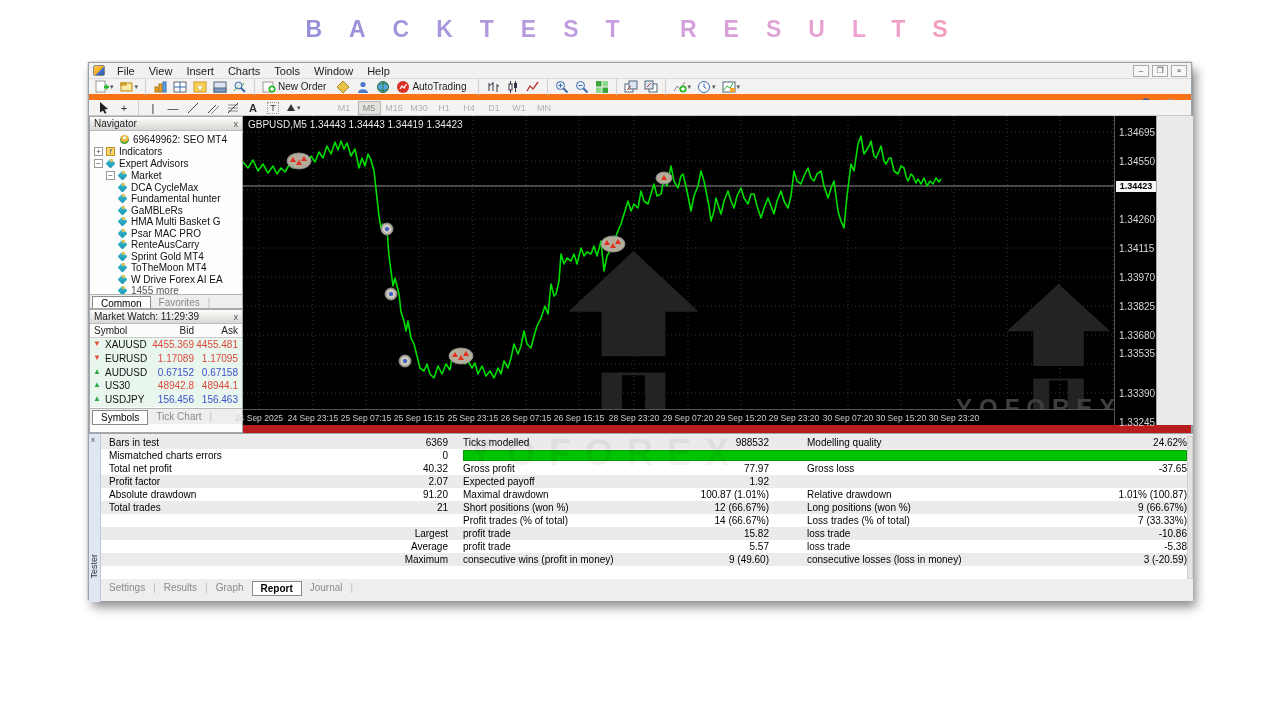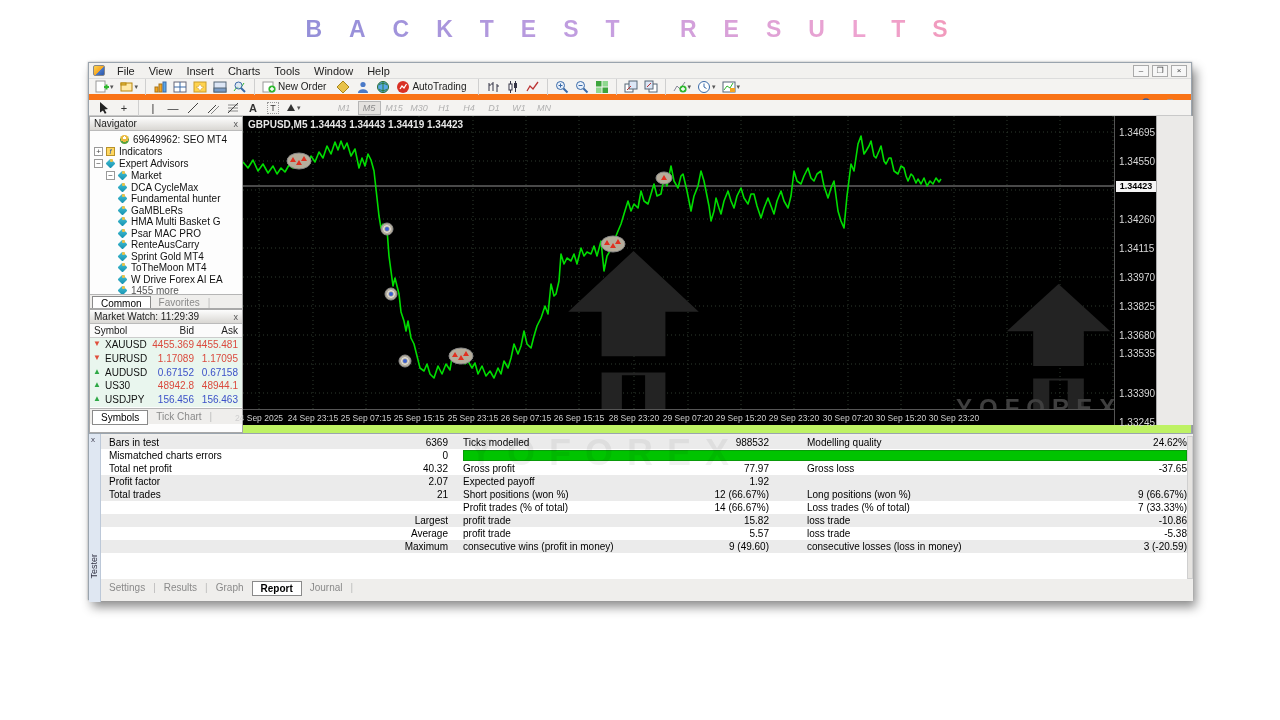--- a/index.html
+++ b/index.html
@@ -8,21 +8,21 @@
   #stage { position:relative; width:1280px; height:720px; background:#fff; }
 
   
   #page-title { position:absolute; left:0; top:16px; width:100%; text-align:center;
     font-size:23px; font-weight:bold; letter-spacing:27px;
     background:linear-gradient(90deg,#7488d2 0%,#9a91da 28%,#c79fe0 48%,#efa3cf 68%,#f58a9a 85%,#f1677d 100%);
     -webkit-background-clip:text; background-clip:text; color:transparent; }
 
   
   #mt4-window { position:absolute; left:88px; top:62px; width:1104px; height:538px;
-    background:#bef264; border:1px solid #9aa4ae;
+    background:#b91c1c; border:1px solid #9aa4ae;
     box-shadow:4px 7px 10px rgba(0,0,0,.45), 0 0 2px rgba(0,0,0,.3); font-size:11px; }
 
   .menubar { position:absolute; left:0; top:0; width:100%; height:16px; background:#f2f1ef;
     display:flex; align-items:center; border-bottom:1px solid #dcdcdc; }
   .app-icon { width:12px; height:11px; margin:0 5px 0 4px;
     background:linear-gradient(135deg,#ffd34d 0%,#f5a623 55%,#4a78c8 56%,#2a56a8 100%);
     border:1px solid #888; border-radius:2px; }
   .menu-item { padding:0 7px; font-size:11px; color:#222; cursor:default; }
   .win-btns { position:absolute; right:4px; top:2px; display:flex; gap:3px; }
   .win-btn { width:16px; height:12px; border:1px solid #aaa; background:#f7f7f7;
@@ -33,21 +33,21 @@
   .toolbar2 { position:absolute; left:0; top:37px; width:100%; height:16px; background:#f4f3f1;
     border-bottom:1px solid #c9c9c9; display:flex; align-items:center; padding-left:5px; }
   .tb { height:18px; min-width:18px; border:1px solid transparent; border-radius:2px;
     display:flex; align-items:center; justify-content:center; margin:0 1px; background:transparent; padding:0 1px; }
   .tb-text { font-size:10px; color:#222; padding:0 4px 0 2px; }
   .dd { font-size:7px; color:#555; margin-left:1px; }
   .tsep { width:1px; height:16px; background:#cfcfcf; margin:0 4px; }
   .glyph { font-size:11px; color:#333; }
   .tf-row { display:flex; margin-left:28px; }
   .tf { min-width:23px; height:14px; font-size:9px; color:#b0b0b0; display:flex;
-    align-items:center; justify-content:center; margin:4px 1px; border:1px solid transparent;font-style:italic; }
+    align-items:center; justify-content:center; margin:4px 1px; border:1px solid transparent; }
   .tf.active { border:1px solid #b5b5b5; background:#e4e2df; color:#8a8a8a; }
 
   
   .panel { position:absolute; background:#fdfdfd; border:1px solid #a8a8a8; }
   #navigator-panel { left:0; top:53px; width:154px; height:193px; overflow:hidden; }
   #market-watch-panel { left:0; top:246px; width:154px; height:124px; overflow:hidden; }
   .panel-header { height:14px; background:linear-gradient(#fdfdfd,#d9d7d3); border-bottom:1px solid #bbb;
     font-size:10px; color:#222; display:flex; align-items:center; padding:0 4px; }
   .panel-header .x { margin-left:auto; font-size:9px; color:#555; }
 
@@ -80,21 +80,21 @@
   .mw-sym { left:15px; color:#111; }
   .arr { left:3px; font-size:8px; top:2px; }
   .arr.up { color:#2da845; } .arr.down { color:#e04e3c; }
   .mw-bid { width:60px; left:44px; text-align:right; }
   .mw-ask { width:60px; left:88px; text-align:right; }
   .v-red { color:#da4a3d; } .v-blue { color:#3b51c8; }
 
   
   #chart-wrap { position:absolute; left:154px; top:53px; width:913px; height:309px; background:#000; }
   #chart-plot { position:absolute; left:0; top:0; width:871px; height:293px; }
-  #chart-header { position:absolute; left:5px; top:3px; font-size:10px; font-weight:bold; color:#e6e6e6; z-index:5; }
+  #chart-header { position:absolute; left:5px; top:3px; font-size:10px; font-weight:normal; color:#e6e6e6; z-index:5; }
   #price-scale { position:absolute; left:871px; top:0; width:42px; height:309px; background:#000; border-left:1px solid #555; }
   .price-label { position:absolute; left:4px; font-size:10px; color:#d8d8d8; }
   #current-price-box { position:absolute; left:1px; width:40px; height:11px; background:#f5f5f5;
     color:#000; font-size:9px; font-weight:bold; text-align:center; line-height:11px; z-index:2; }
   #time-axis { position:absolute; left:0; top:293px; width:871px; height:16px; background:#000; border-top:1px solid #555; }
   .time-label { position:absolute; top:3px; transform:translateX(-50%); font-size:8.5px; color:#cfcfcf; white-space:nowrap; }
   #right-gap { position:absolute; left:1067px; top:53px; width:37px; height:309px; background:#ebeae8; border-left:1px solid #aaa; }
 
   
   #tester-panel { position:absolute; left:0; top:370px; width:1104px; height:168px; background:#efeeec; border-top:1px solid #9aa4ae; }
@@ -630,20 +630,28 @@
             <span class="c2v">77.97</span>
             <span class="c3l">Gross loss</span>
             <span class="c3v">-37.65</span>
           </div>
           <div class="trow alt">
             <span class="c1l">Profit factor</span>
             <span class="c1v">2.07</span>
             <span class="c2l">Expected payoff</span>
             <span class="c2v">1.92</span>
           </div>
+          <div class="trow">
+            <span class="c1l">Absolute drawdown</span>
+            <span class="c1v">91.20</span>
+            <span class="c2l">Maximal drawdown</span>
+            <span class="c2v">100.87 (1.01%)</span>
+            <span class="c3l">Relative drawdown</span>
+            <span class="c3v">1.01% (100.87)</span>
+          </div>
           <div class="trow alt">
             <span class="c1l">Total trades</span>
             <span class="c1v">21</span>
             <span class="c2l">Short positions (won %)</span>
             <span class="c2v">12 (66.67%)</span>
             <span class="c3l">Long positions (won %)</span>
             <span class="c3v">9 (66.67%)</span>
           </div>
           <div class="trow">
             <span class="c2l">Profit trades (% of total)</span>

